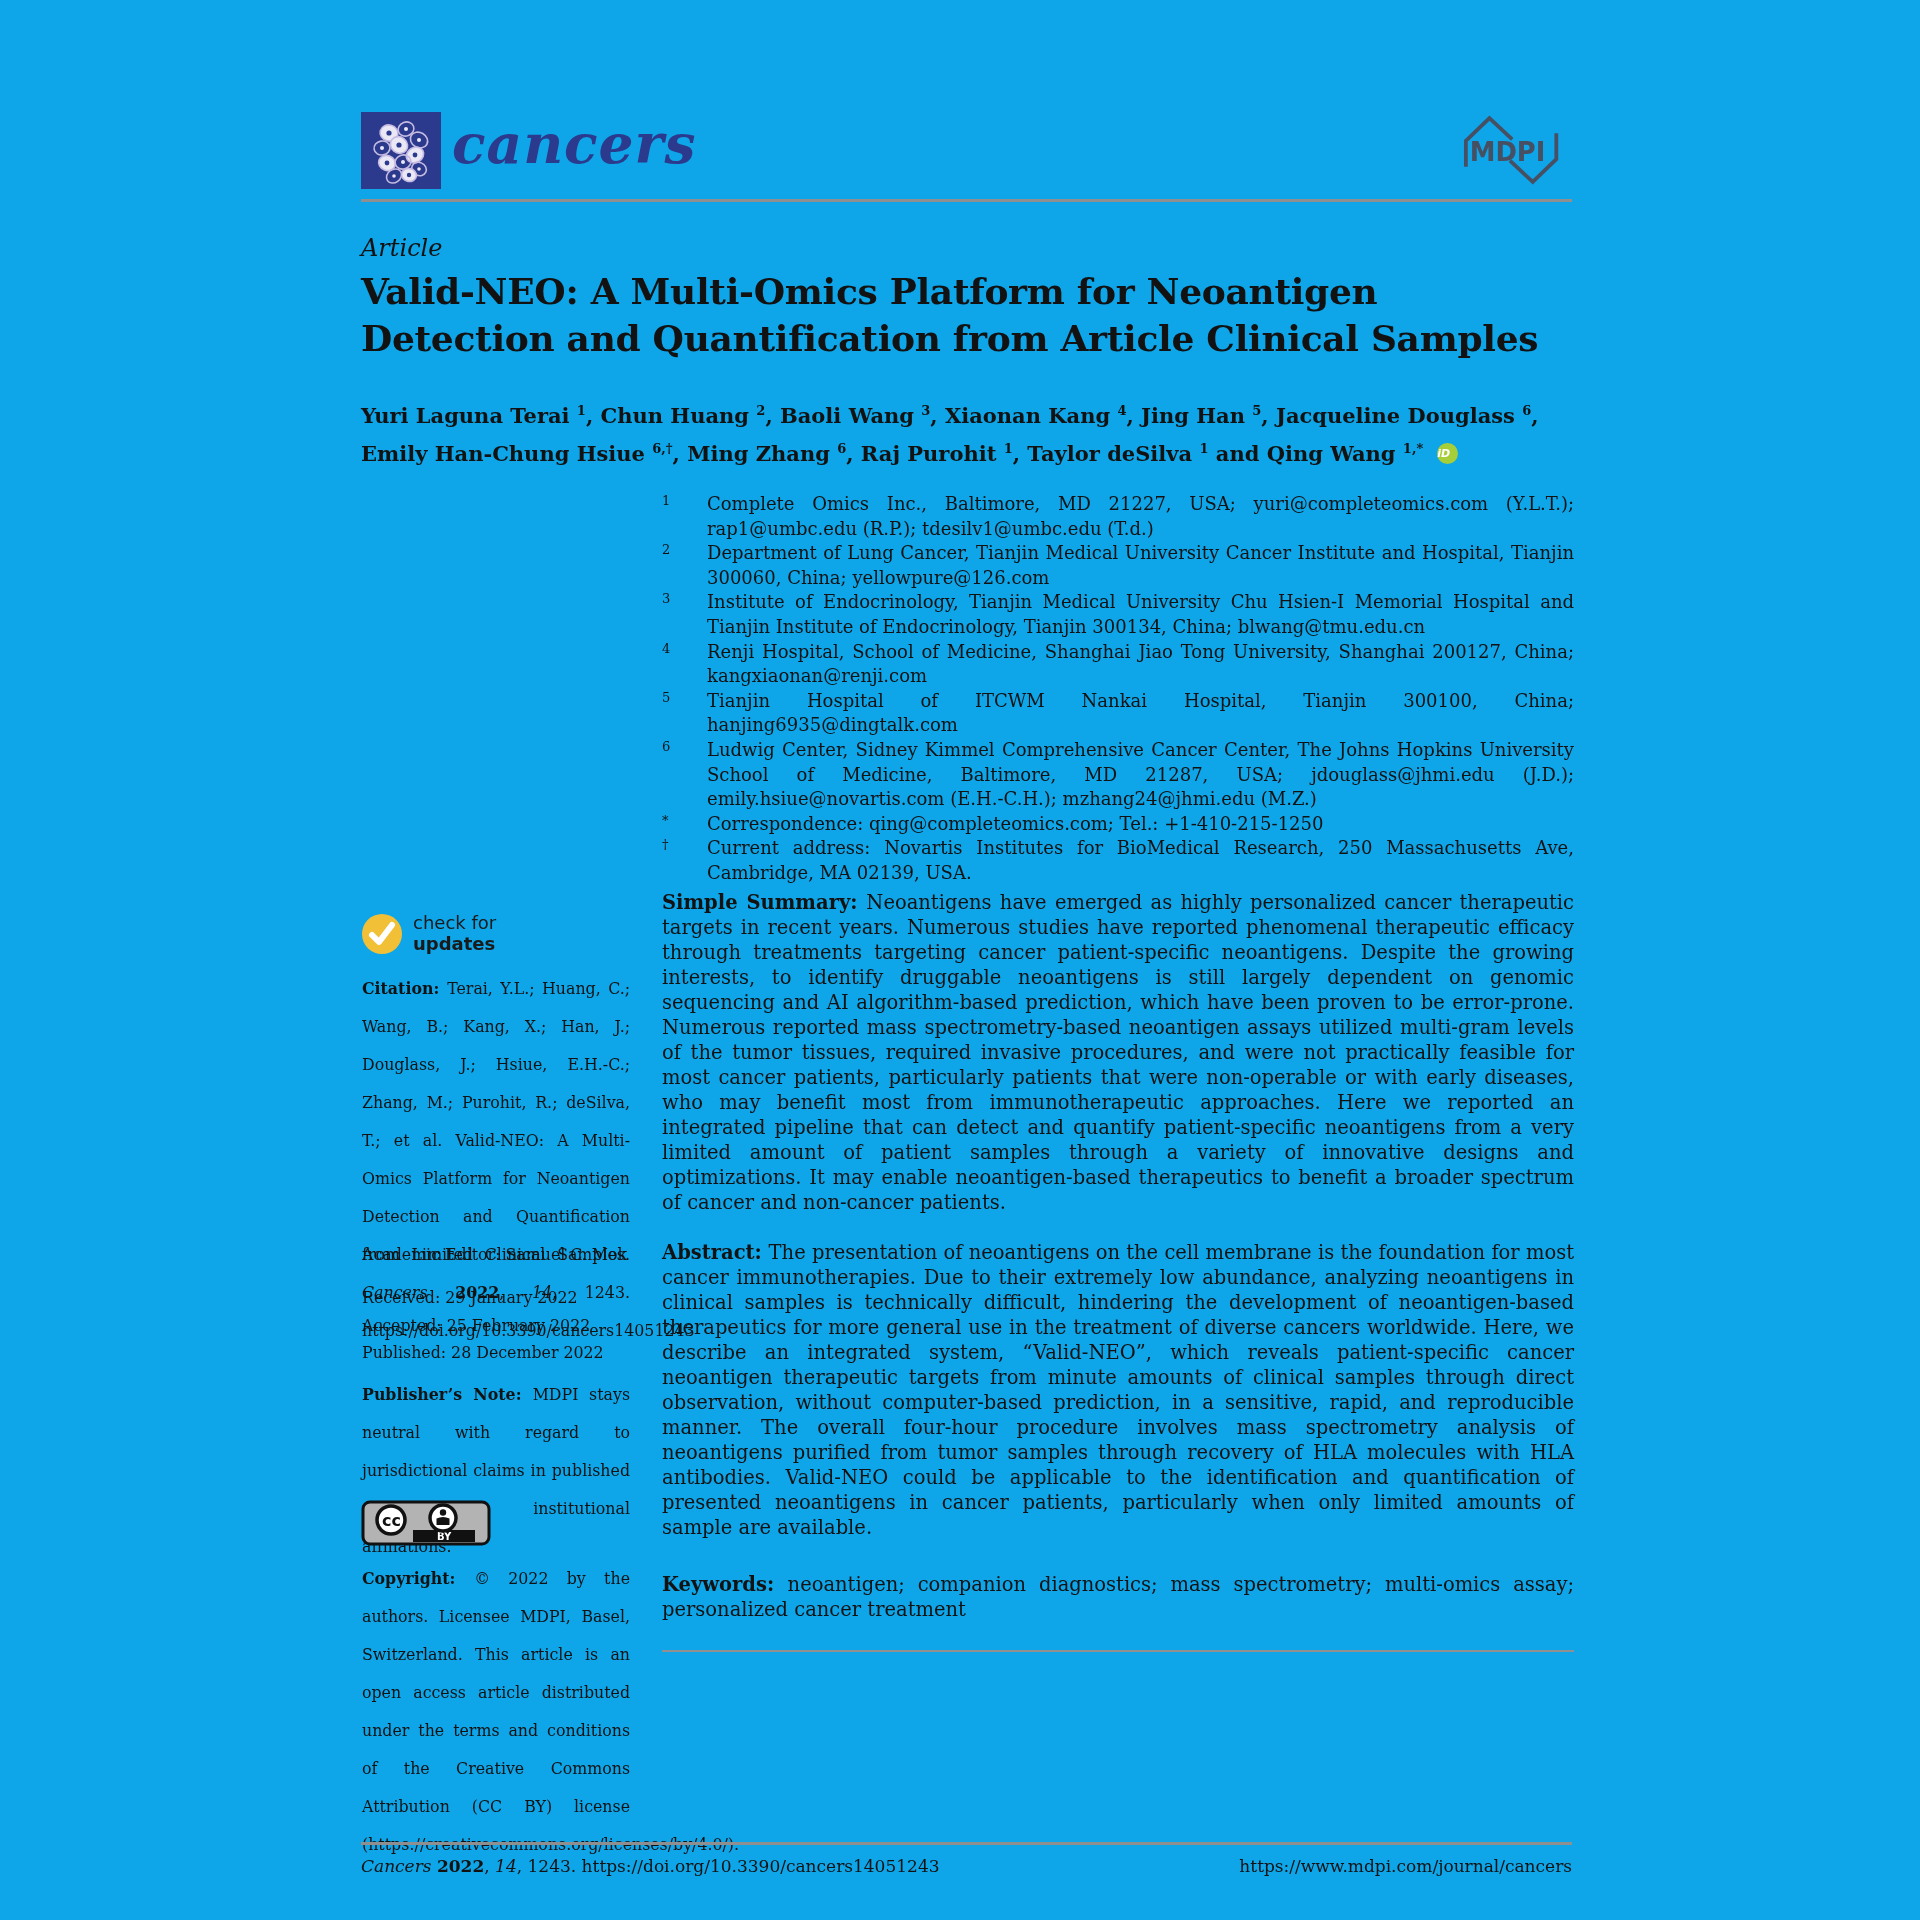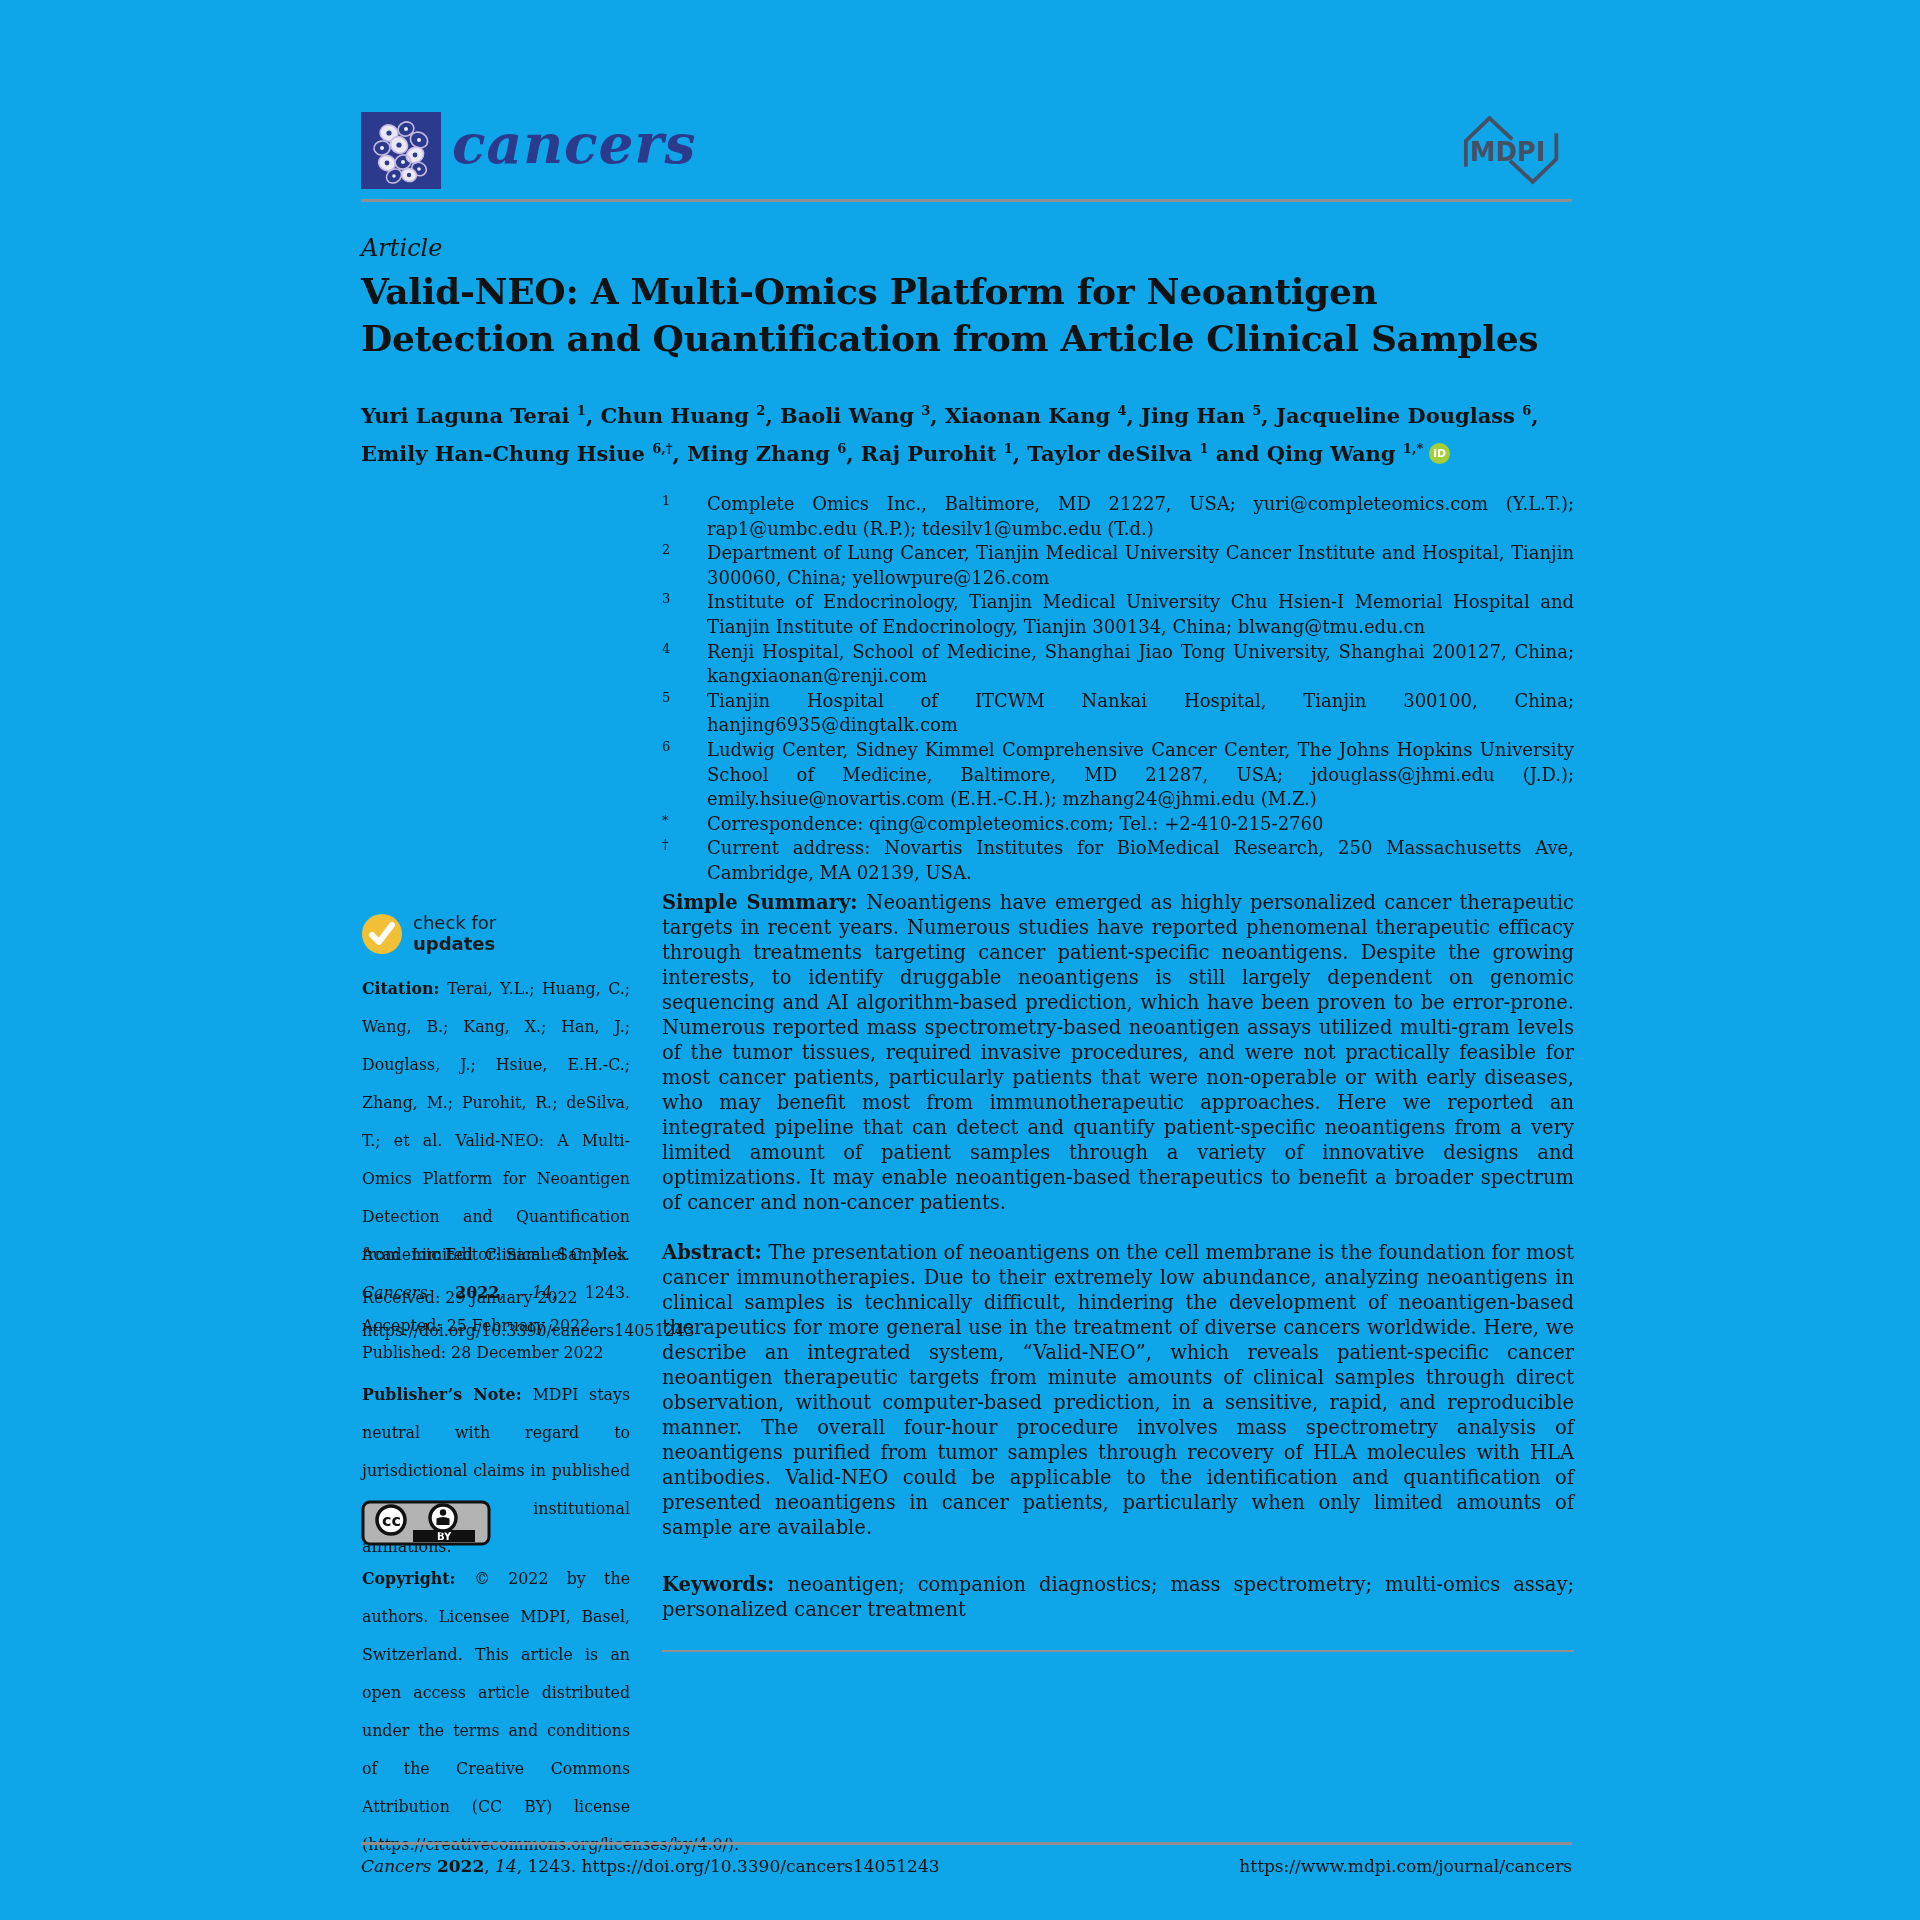--- a/index.html
+++ b/index.html
@@ -23,22 +23,22 @@
     left:361px;top:268px;width:1215px;font-size:36px;font-weight:700;
     line-height:47px;letter-spacing:-0.3px;
   }
   .authors{
     left:361px;top:394px;width:1215px;font-size:21px;font-weight:700;line-height:33px;
   }
   .authors sup{font-size:13px;}
   .orcid{
     display:inline-block;width:21px;height:21px;border-radius:50%;
     background:#a6ce39;color:#ffffff;font-family:"DejaVu Sans","Liberation Sans",sans-serif;
-    font-size:11px;font-weight:700;text-align:center;line-height:21px;
-    vertical-align:4px;margin-left:6px;
+    font-size:11px;font-weight:700;line-height:21px;
+    vertical-align:4px;margin-left:14px;font-style:italic;
   }
   
   .affiliations{left:662px;top:492px;width:912px;}
   .aff-row{display:flex;}
   .aff-num{
     flex:none;width:23px;font-size:13px;line-height:24.6px;
     transform:translateY(-3px);font-weight:400;
   }
   .aff-text{
     flex:1;font-size:18px;line-height:24.6px;text-align:justify;margin-left:22px;
@@ -155,21 +155,21 @@
         <span class="aff-text">Tianjin Hospital of ITCWM Nankai Hospital, Tianjin 300100, China; hanjing6935@dingtalk.com</span>
       </div>
 
       <div class="aff-row">
         <span class="aff-num">6</span>
         <span class="aff-text">Ludwig Center, Sidney Kimmel Comprehensive Cancer Center, The Johns Hopkins University School of Medicine, Baltimore, MD 21287, USA; jdouglass@jhmi.edu (J.D.); emily.hsiue@novartis.com (E.H.-C.H.); mzhang24@jhmi.edu (M.Z.)</span>
       </div>
 
       <div class="aff-row">
         <span class="aff-num">*</span>
-        <span class="aff-text">Correspondence: qing@completeomics.com; Tel.: +2-410-215-2760</span>
+        <span class="aff-text">Correspondence: qing@completeomics.com; Tel.: +1-410-215-1250</span>
       </div>
 
       <div class="aff-row">
         <span class="aff-num">†</span>
         <span class="aff-text">Current address: Novartis Institutes for BioMedical Research, 250 Massachusetts Ave, Cambridge, MA 02139, USA.</span>
       </div>
     </div>
 
   <div class="abs check-updates">
     <span>

